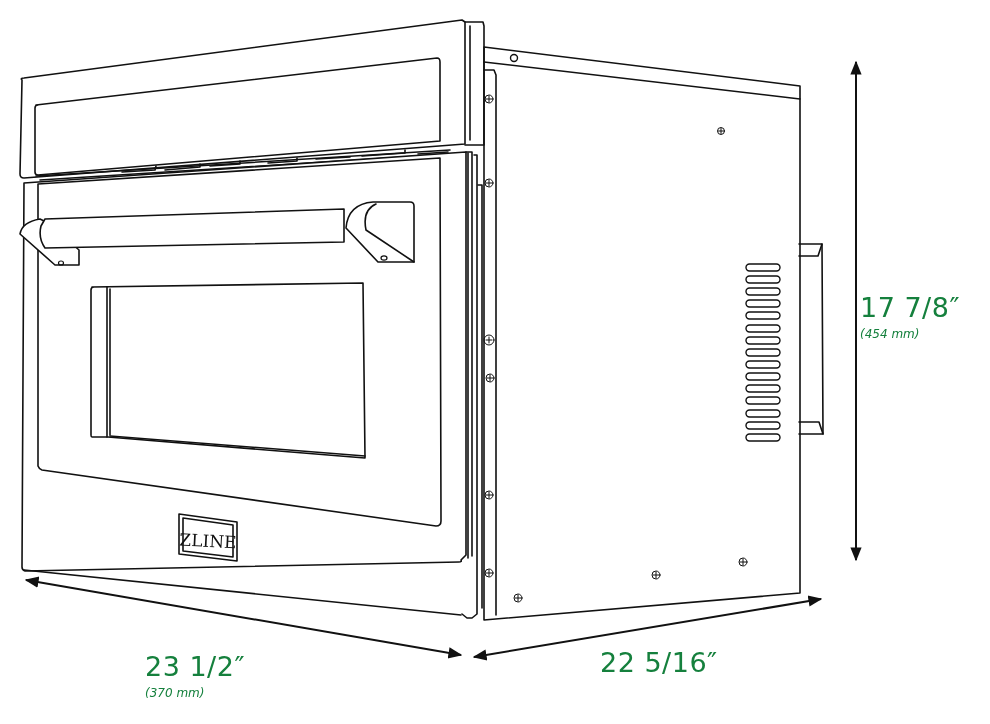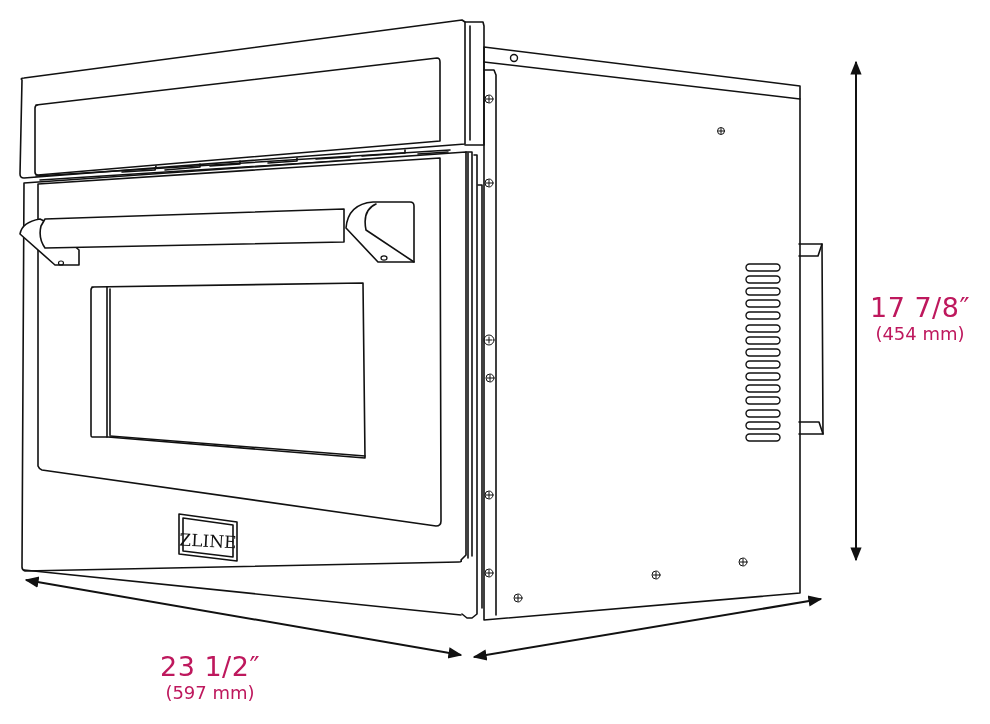--- a/index.html
+++ b/index.html
@@ -1,20 +1,20 @@
 <!DOCTYPE html>
 <html><head>
   <meta charset="utf-8">
   <style>
     html, body { margin: 0; padding: 0; background: #ffffff; }
     body { width: 990px; height: 724px; position: relative; overflow: hidden; font-family: "DejaVu Sans", sans-serif; }
     #drawing { position: absolute; left: 0; top: 0; width: 990px; height: 724px; }
-    .dim-label { position: absolute; color: #be185d; text-align: center; white-space: nowrap; }
+    .dim-label { position: absolute; color: #15803d; text-align: left; white-space: nowrap; }
     .dim-main { font-size: 27px; font-weight: 400; letter-spacing: 0.5px; line-height: 30px; display: block; }
-    .dim-sub { font-size: 18px; line-height: 22px; display: block; }
+    .dim-sub { font-size: 12px; font-style: italic; line-height: 22px; display: block; }
     .zline-text { font-family: "DejaVu Serif", serif; }
   </style>
 </head>
 <body>
 
 <svg id="drawing" viewBox="0 0 990 724" xmlns="http://www.w3.org/2000/svg">
   <defs>
     <marker id="arrow" viewBox="0 0 10 10" refX="9" refY="5" markerWidth="7" markerHeight="7" orient="auto-start-reverse">
       <path d="M0,1 L10,5 L0,9 Z" fill="#111"></path>
     </marker>
@@ -165,17 +165,18 @@
   </g>
 </svg>
 
 <div class="dim-label" style="left:860px; top:293px; width:120px;">
   <span class="dim-main">17 7/8″</span>
   <span class="dim-sub">(454 mm)</span>
 </div>
 
 <div class="dim-label" style="left:145px; top:632px; width:130px;margin-top:20px;">
   <span class="dim-main">23 1/2″</span>
-  <span class="dim-sub">(597 mm)</span>
+  <span class="dim-sub">(370 mm)</span>
 </div>
 
 <div class="dim-label" style="left:600px; top:648px; width:140px;">
+  <span class="dim-main">22 5/16″</span>
 </div>
 
 </body></html>

